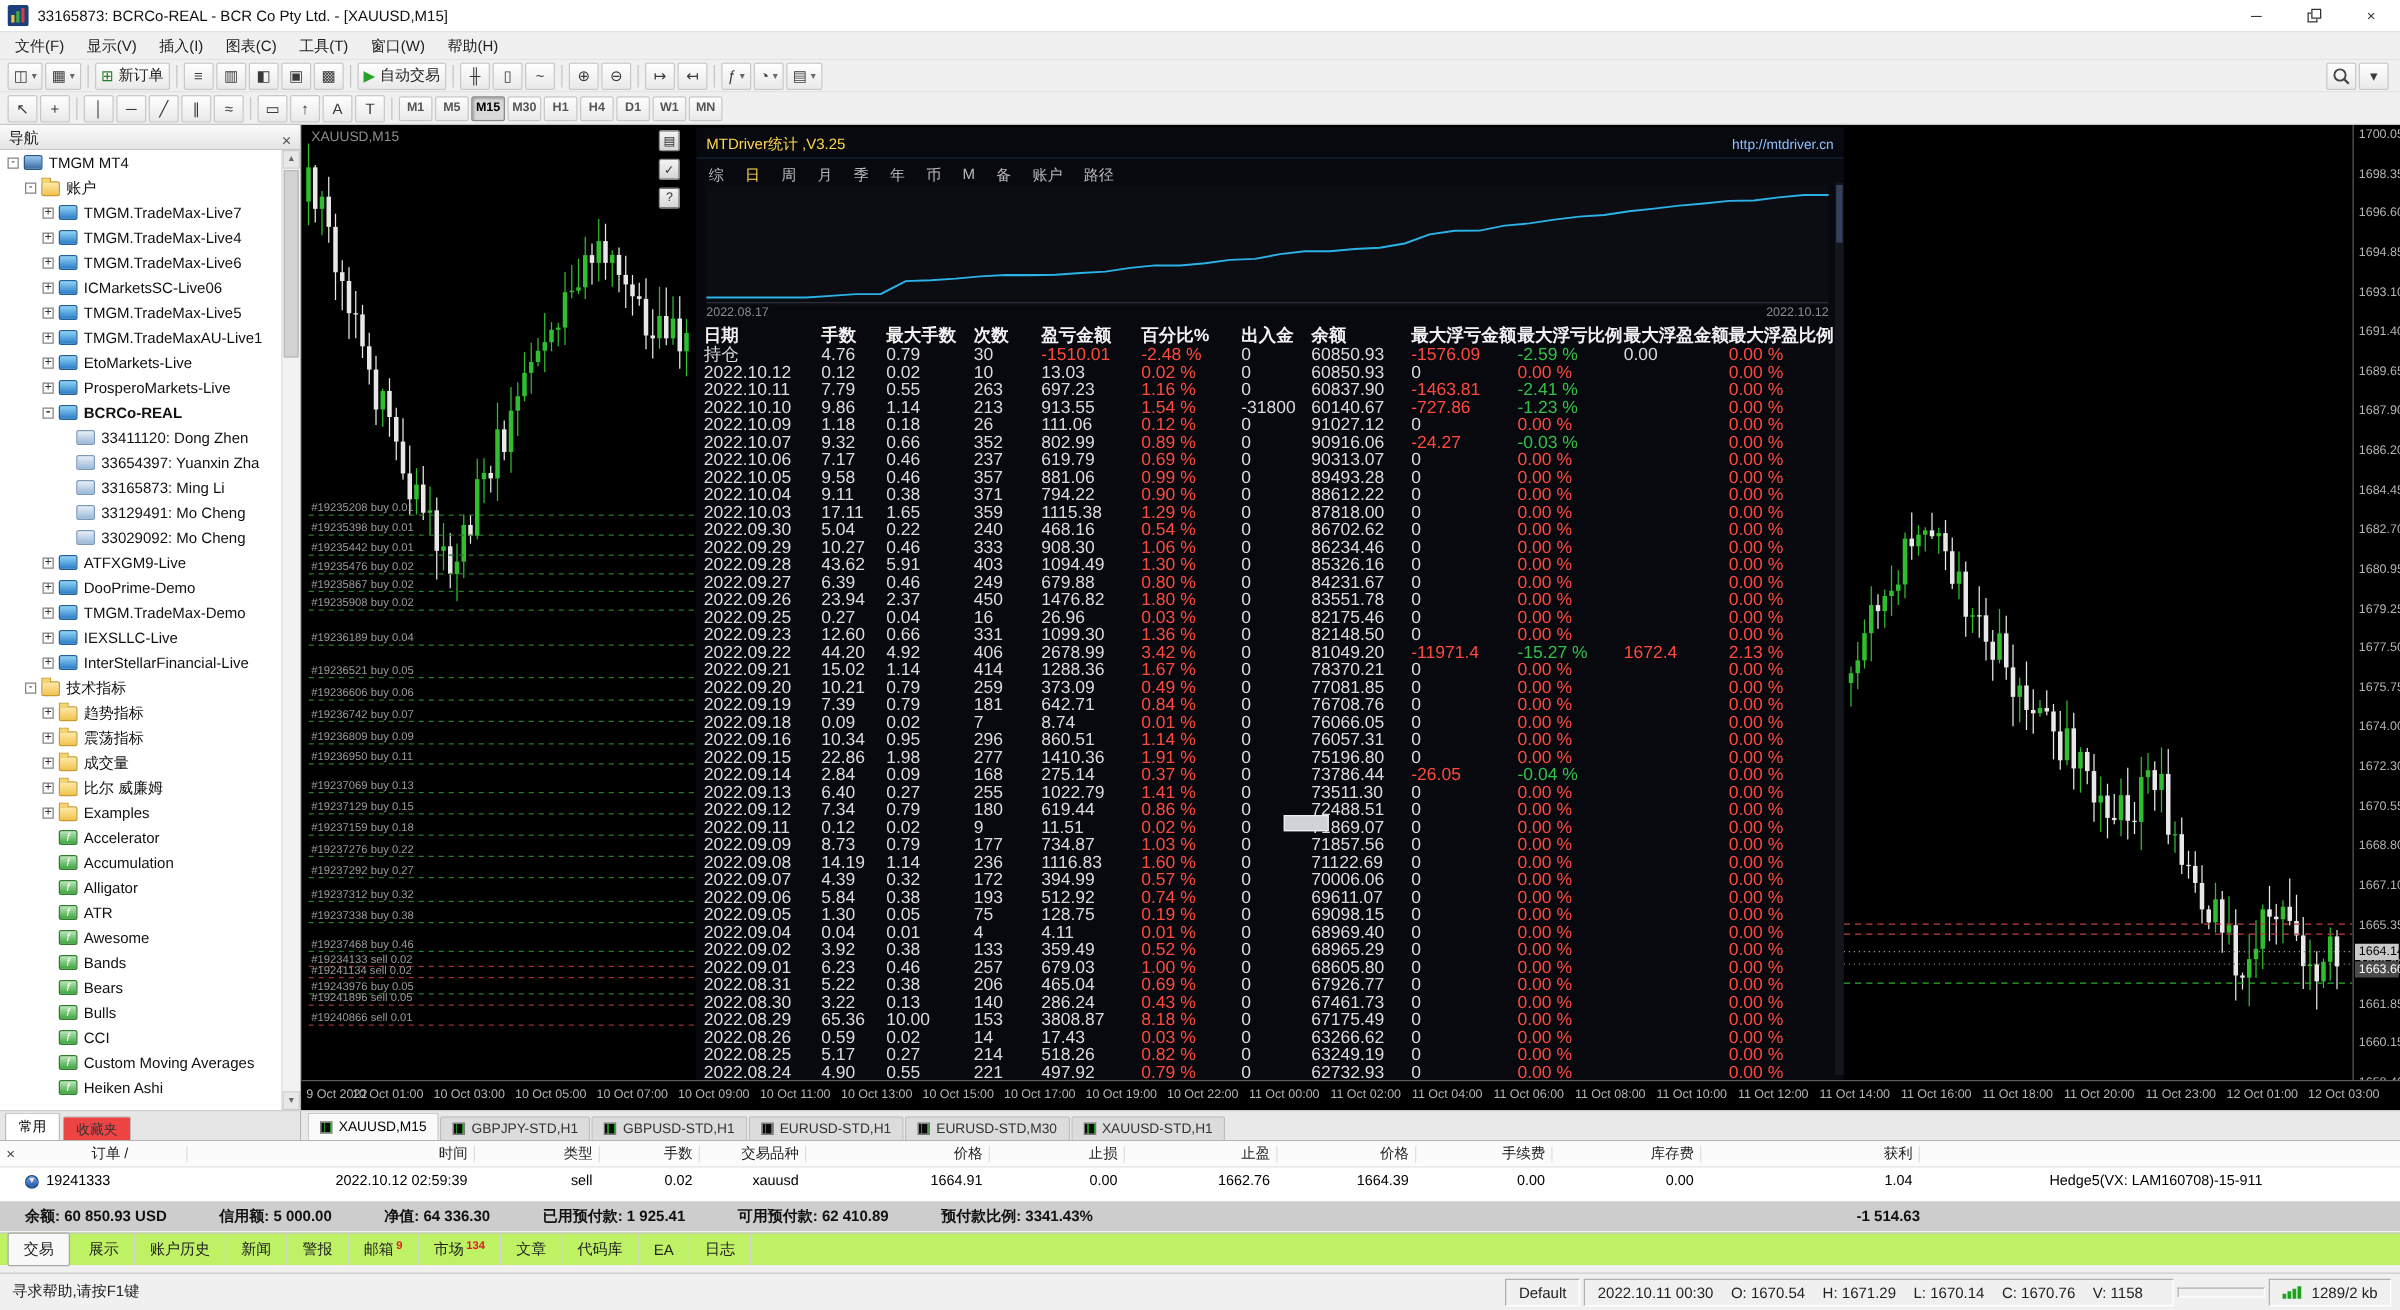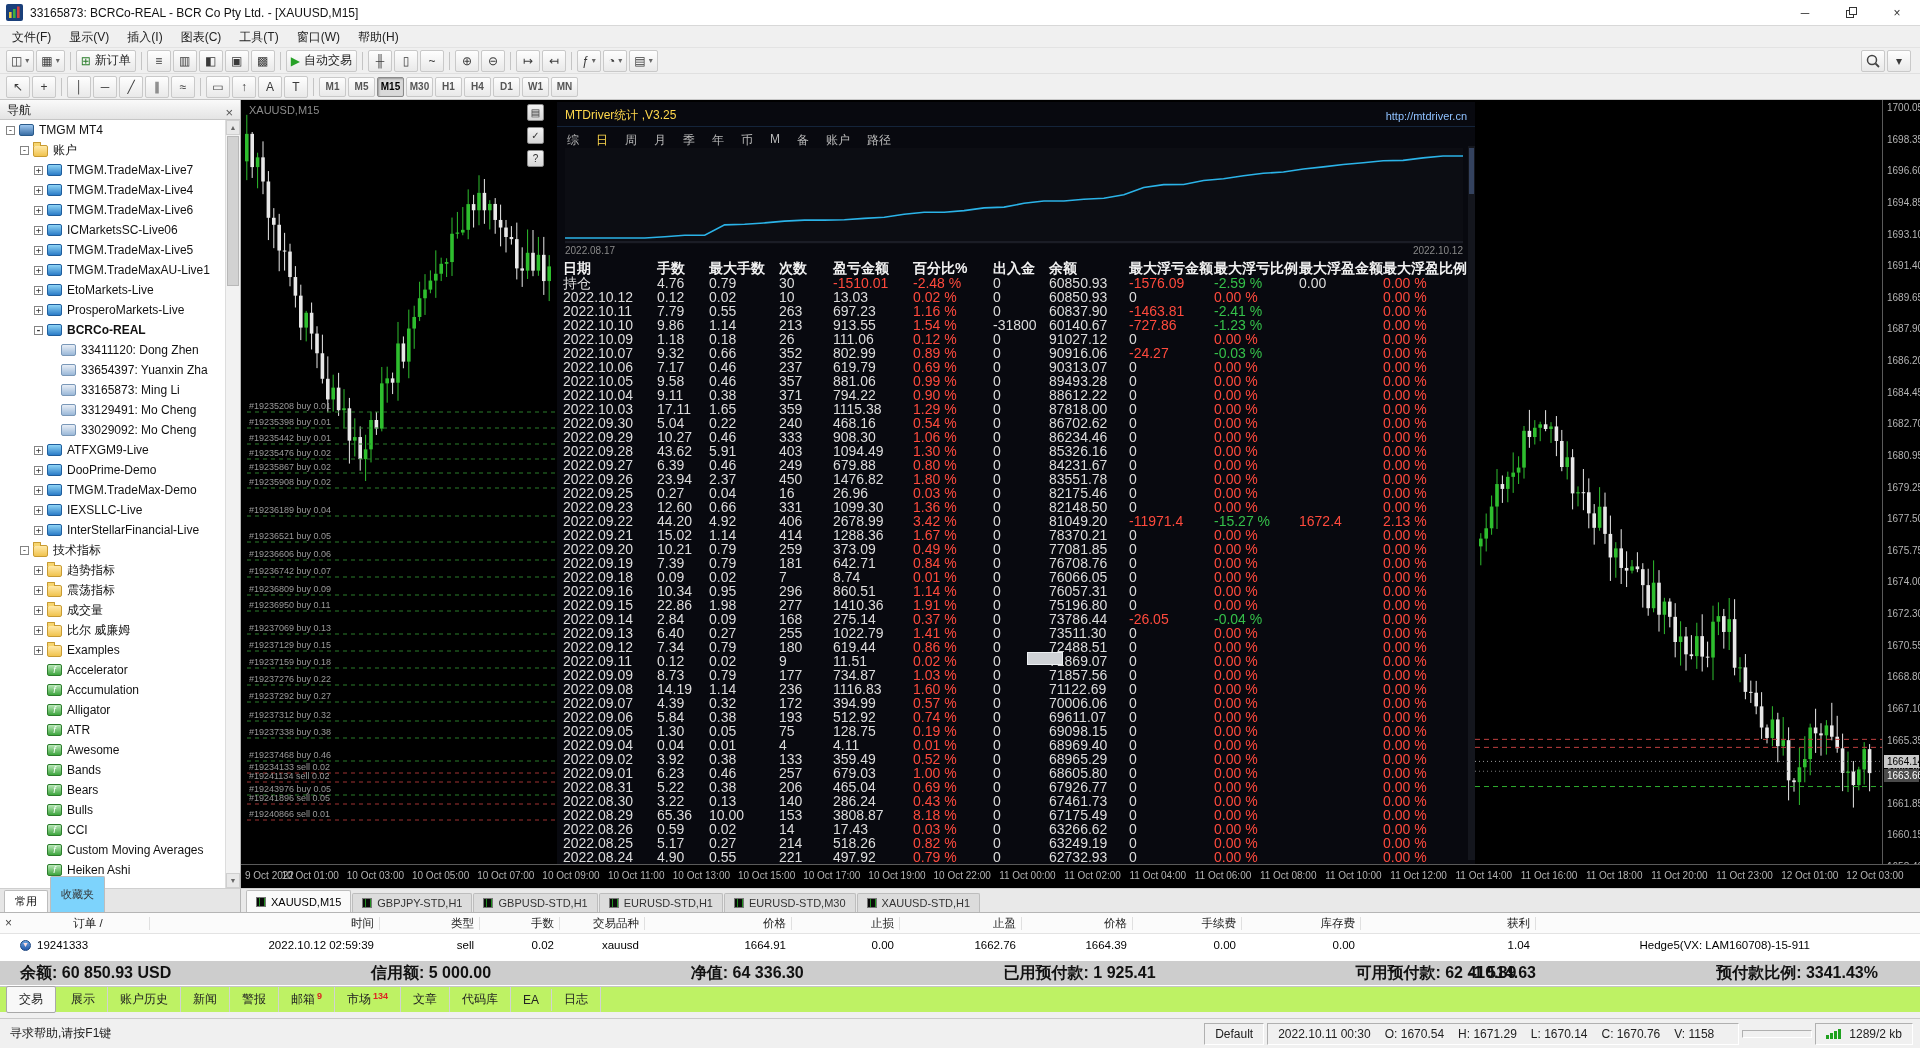--- a/index.html
+++ b/index.html
@@ -45,21 +45,21 @@
   .nico.folder{background:linear-gradient(#ffe9a8,#f0c34e);border:1px solid #c89b32;position:relative;margin-top:2px;}
   .nico.folder::before{content:"";position:absolute;left:-1px;top:-4px;width:6px;height:3px;background:#f7d56e;border:1px solid #c89b32;border-bottom:none;border-radius:1px 1px 0 0;}
   .nico.account{background:linear-gradient(#8fd4f5,#2b7cc7);border:1px solid #1f5f9e;}
   .nico.subaccount{background:linear-gradient(#e8eef6,#9ab8d8);border:1px solid #7a98b8;}
   .nico.indicator{background:linear-gradient(#b9e8b9,#3da53d);border:1px solid #2d7d2d;display:inline-flex;align-items:center;justify-content:center;color:#fff;font-size:9px;font-style:italic;}
   .nav-scroll{position:absolute;right:0;top:20px;width:15px;bottom:0;background:#f2f2f2;border-left:1px solid #ddd;}
   .nav-scroll .arr{height:15px;display:flex;align-items:center;justify-content:center;font-size:7px;color:#666;background:#e8e8e8;border:1px solid #cfcfcf;}
   .nav-scroll .arr.down{position:absolute;bottom:0;left:0;right:0;}
   .nav-scroll .thumb{position:absolute;left:1px;right:1px;top:16px;height:150px;background:#d2d2d2;border:1px solid #b8b8b8;}
   .nav-tabs{position:absolute;left:0;top:888px;width:241px;height:24px;background:#e6e6e6;border-right:1px solid #b5b5b5;border-top:1px solid #cfcfcf;display:flex;align-items:flex-end;padding-left:4px;}
-  .nav-tab{height:36px;padding:0 10px;display:flex;align-items:center;font-size:11px;color:#333;border:1px solid #bdbdbd;border-bottom:none;background:#7dd3fc;margin-right:2px;border-radius:2px 2px 0 0;}
+  .nav-tab{height:19px;padding:0 10px;display:flex;align-items:center;font-size:11px;color:#333;border:1px solid #bdbdbd;border-bottom:none;background:#ef4444;margin-right:2px;border-radius:2px 2px 0 0;}
   .nav-tab.active{background:#fff;color:#000;height:22px;}
 
   
   .chart-region{position:absolute;left:241px;top:100px;width:1679px;height:788px;background:#000;}
   .plot{position:absolute;left:0;top:0;width:1641px;height:764px;overflow:hidden;}
   .symbol-label{position:absolute;left:8px;top:4px;color:#8c8c8c;font-size:11px;z-index:3;}
   #candles{position:absolute;left:0;top:0;z-index:1;}
   .order-label{position:absolute;color:#9a9a9a;font-size:9px;white-space:nowrap;z-index:2;}
   .price-axis{position:absolute;left:1641px;top:0;width:38px;height:764px;border-left:1px solid #5a5a5a;background:#000;}
   .ptick{position:absolute;left:4px;color:#b4b4b4;font-size:10px;}
@@ -106,21 +106,21 @@
   .t-head{height:21px;line-height:21px;background:#fbfbfb;border-bottom:1px solid #e3e3e3;color:#222;font-size:11.5px;}
   .t-head .h{padding:0 6px;text-align:right;position:relative;}
   .t-head .h::after{content:"";position:absolute;right:0;top:4px;bottom:4px;width:1px;background:#e0e0e0;}
   .t-head .h.first{text-align:center;padding-left:32px;}
   .t-head .h.last{text-align:right;padding-right:16px;}
   .t-row{height:22px;line-height:22px;font-size:11.5px;color:#000;}
   .t-row .c{padding:0 6px;text-align:right;white-space:nowrap;}
   .t-row .c.first{text-align:left;display:flex;align-items:center;padding-left:20px;}
   .t-row .c.last{text-align:right;padding-right:110px;}
   .oicon{width:11px;height:11px;border-radius:50%;background:linear-gradient(#6da4e0,#2458a8);border:1px solid #1a4480;display:inline-flex;align-items:center;justify-content:center;color:#ffdddd;font-size:7px;margin-right:6px;}
-  .t-balance{position:absolute;left:0;top:48px;width:100%;height:24px;background:#cdcdcd;display:flex;align-items:center;font-weight:bold;font-size:16px;color:#111;padding-left:20px;justify-content:space-between;}
+  .t-balance{position:absolute;left:0;top:48px;width:100%;height:24px;background:#cdcdcd;display:flex;align-items:center;font-weight:bold;font-size:12px;color:#111;padding-left:20px;}
   .t-balance .seg{margin-right:42px;white-space:nowrap;}
   .t-balance .floating{position:absolute;right:384px;font-weight:bold;}
 
   
   .term-tabs{position:absolute;left:0;top:986px;width:100%;height:26px;background:#bef264;border-top:1px solid #c6c6c6;display:flex;align-items:center;padding-left:3px;}
   .term-tab{padding:4px 12px;font-size:12px;color:#222;border-right:1px solid #d2d2d2;display:flex;align-items:flex-start;white-space:nowrap;}
   .term-tab.active{background:#f8f8f8;border:1px solid #a8a8a8;border-radius:2px;margin:0 3px;}
   .badge{color:#d22;font-size:9px;margin-left:2px;font-weight:bold;}
   .statusbar{position:absolute;left:0;top:1018px;width:100%;height:30px;background:#f0f0f0;border-top:1px solid #c9c9c9;display:flex;align-items:center;padding:0 4px;font-size:12px;color:#222;}
   .s-help{flex:1;padding-left:6px;}

